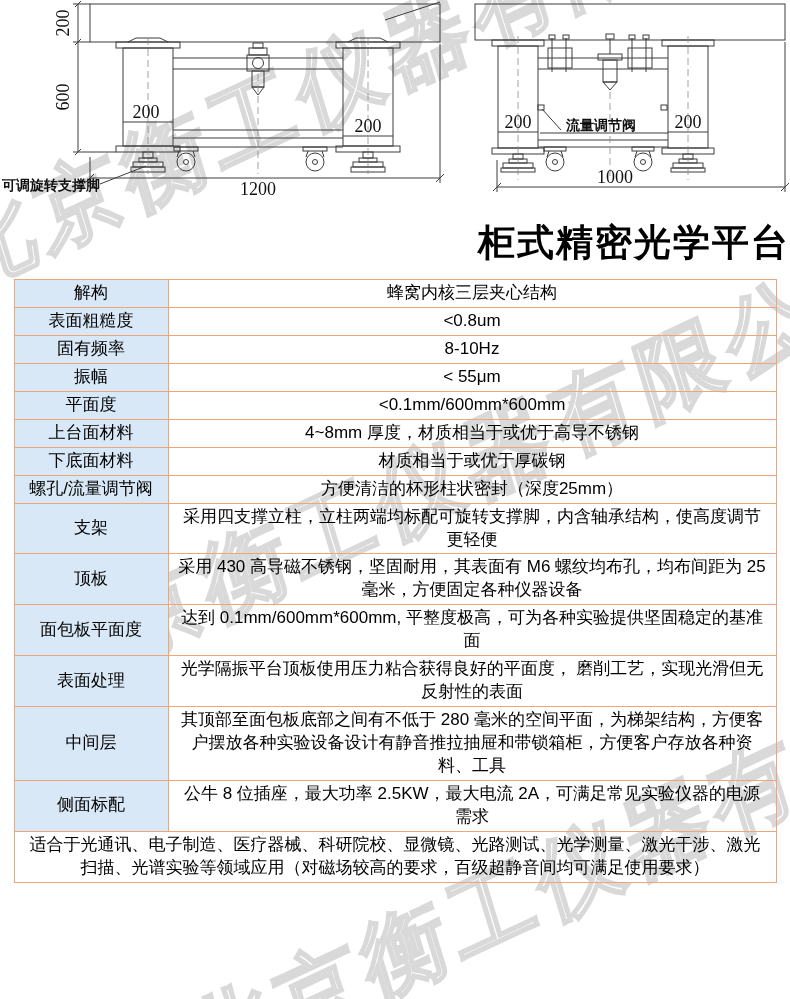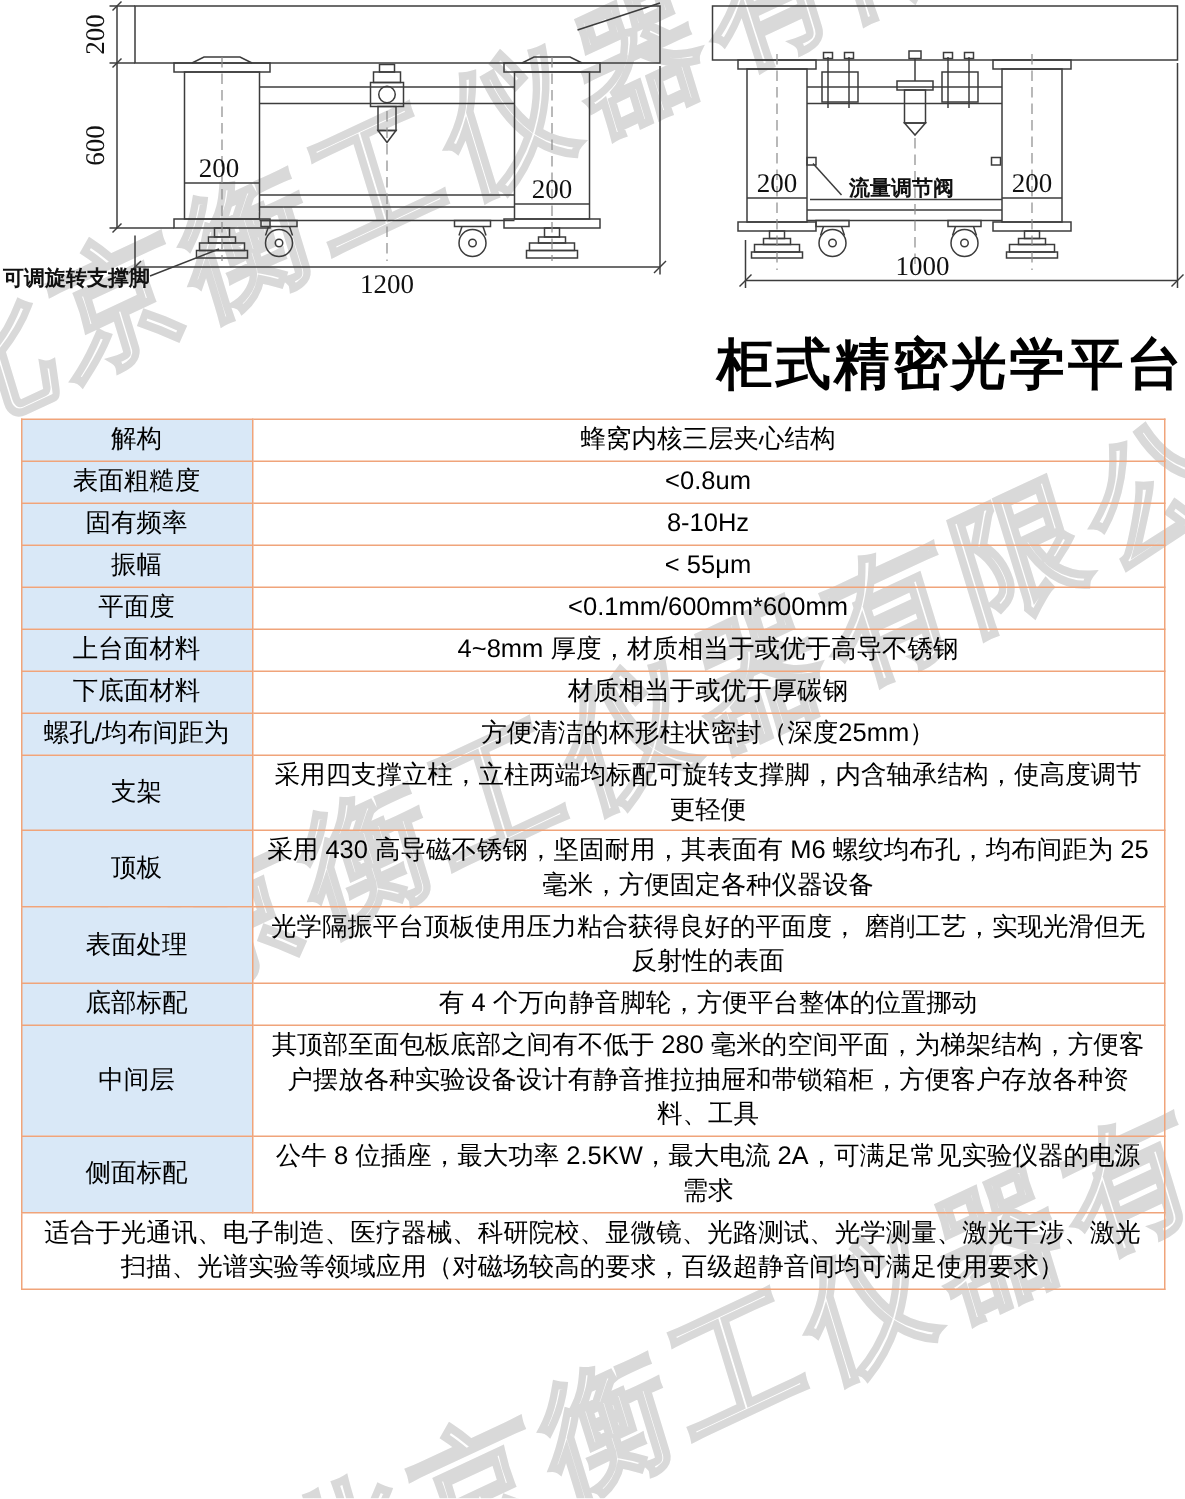--- a/index.html
+++ b/index.html
@@ -244,40 +244,40 @@
         </tr>
         <tr>
           <td class="label">上台面材料</td>
           <td class="value">4~8mm 厚度，材质相当于或优于高导不锈钢</td>
         </tr>
         <tr>
           <td class="label">下底面材料</td>
           <td class="value">材质相当于或优于厚碳钢</td>
         </tr>
         <tr>
-          <td class="label">螺孔/均布间距为</td>
+          <td class="label">螺孔/流量调节阀</td>
           <td class="value">方便清洁的杯形柱状密封（深度25mm）</td>
         </tr>
         <tr>
           <td class="label">支架</td>
           <td class="value">采用四支撑立柱，立柱两端均标配可旋转支撑脚，内含轴承结构，使高度调节更轻便</td>
         </tr>
         <tr>
           <td class="label">顶板</td>
           <td class="value">采用 430 高导磁不锈钢，坚固耐用，其表面有 M6 螺纹均布孔，均布间距为 25 毫米，方便固定各种仪器设备</td>
         </tr>
         <tr>
+          <td class="label">面包板平面度</td>
+          <td class="value">达到 0.1mm/600mm*600mm, 平整度极高，可为各种实验提供坚固稳定的基准面</td>
+        </tr>
+        <tr>
           <td class="label">表面处理</td>
           <td class="value">光学隔振平台顶板使用压力粘合获得良好的平面度， 磨削工艺，实现光滑但无反射性的表面</td>
         </tr>
         <tr>
-          <td class="label">底部标配</td>
-          <td class="value">有 4 个万向静音脚轮，方便平台整体的位置挪动</td>
-        </tr>
-        <tr>
           <td class="label">中间层</td>
           <td class="value">其顶部至面包板底部之间有不低于 280 毫米的空间平面，为梯架结构，方便客户摆放各种实验设备设计有静音推拉抽屉和带锁箱柜，方便客户存放各种资料、工具</td>
         </tr>
         <tr>
           <td class="label">侧面标配</td>
           <td class="value">公牛 8 位插座，最大功率 2.5KW，最大电流 2A，可满足常见实验仪器的电源需求</td>
         </tr>
         <tr>
           <td class="footer" colspan="2">适合于光通讯、电子制造、医疗器械、科研院校、显微镜、光路测试、光学测量、激光干涉、激光扫描、光谱实验等领域应用（对磁场较高的要求，百级超静音间均可满足使用要求）</td>
         </tr>

